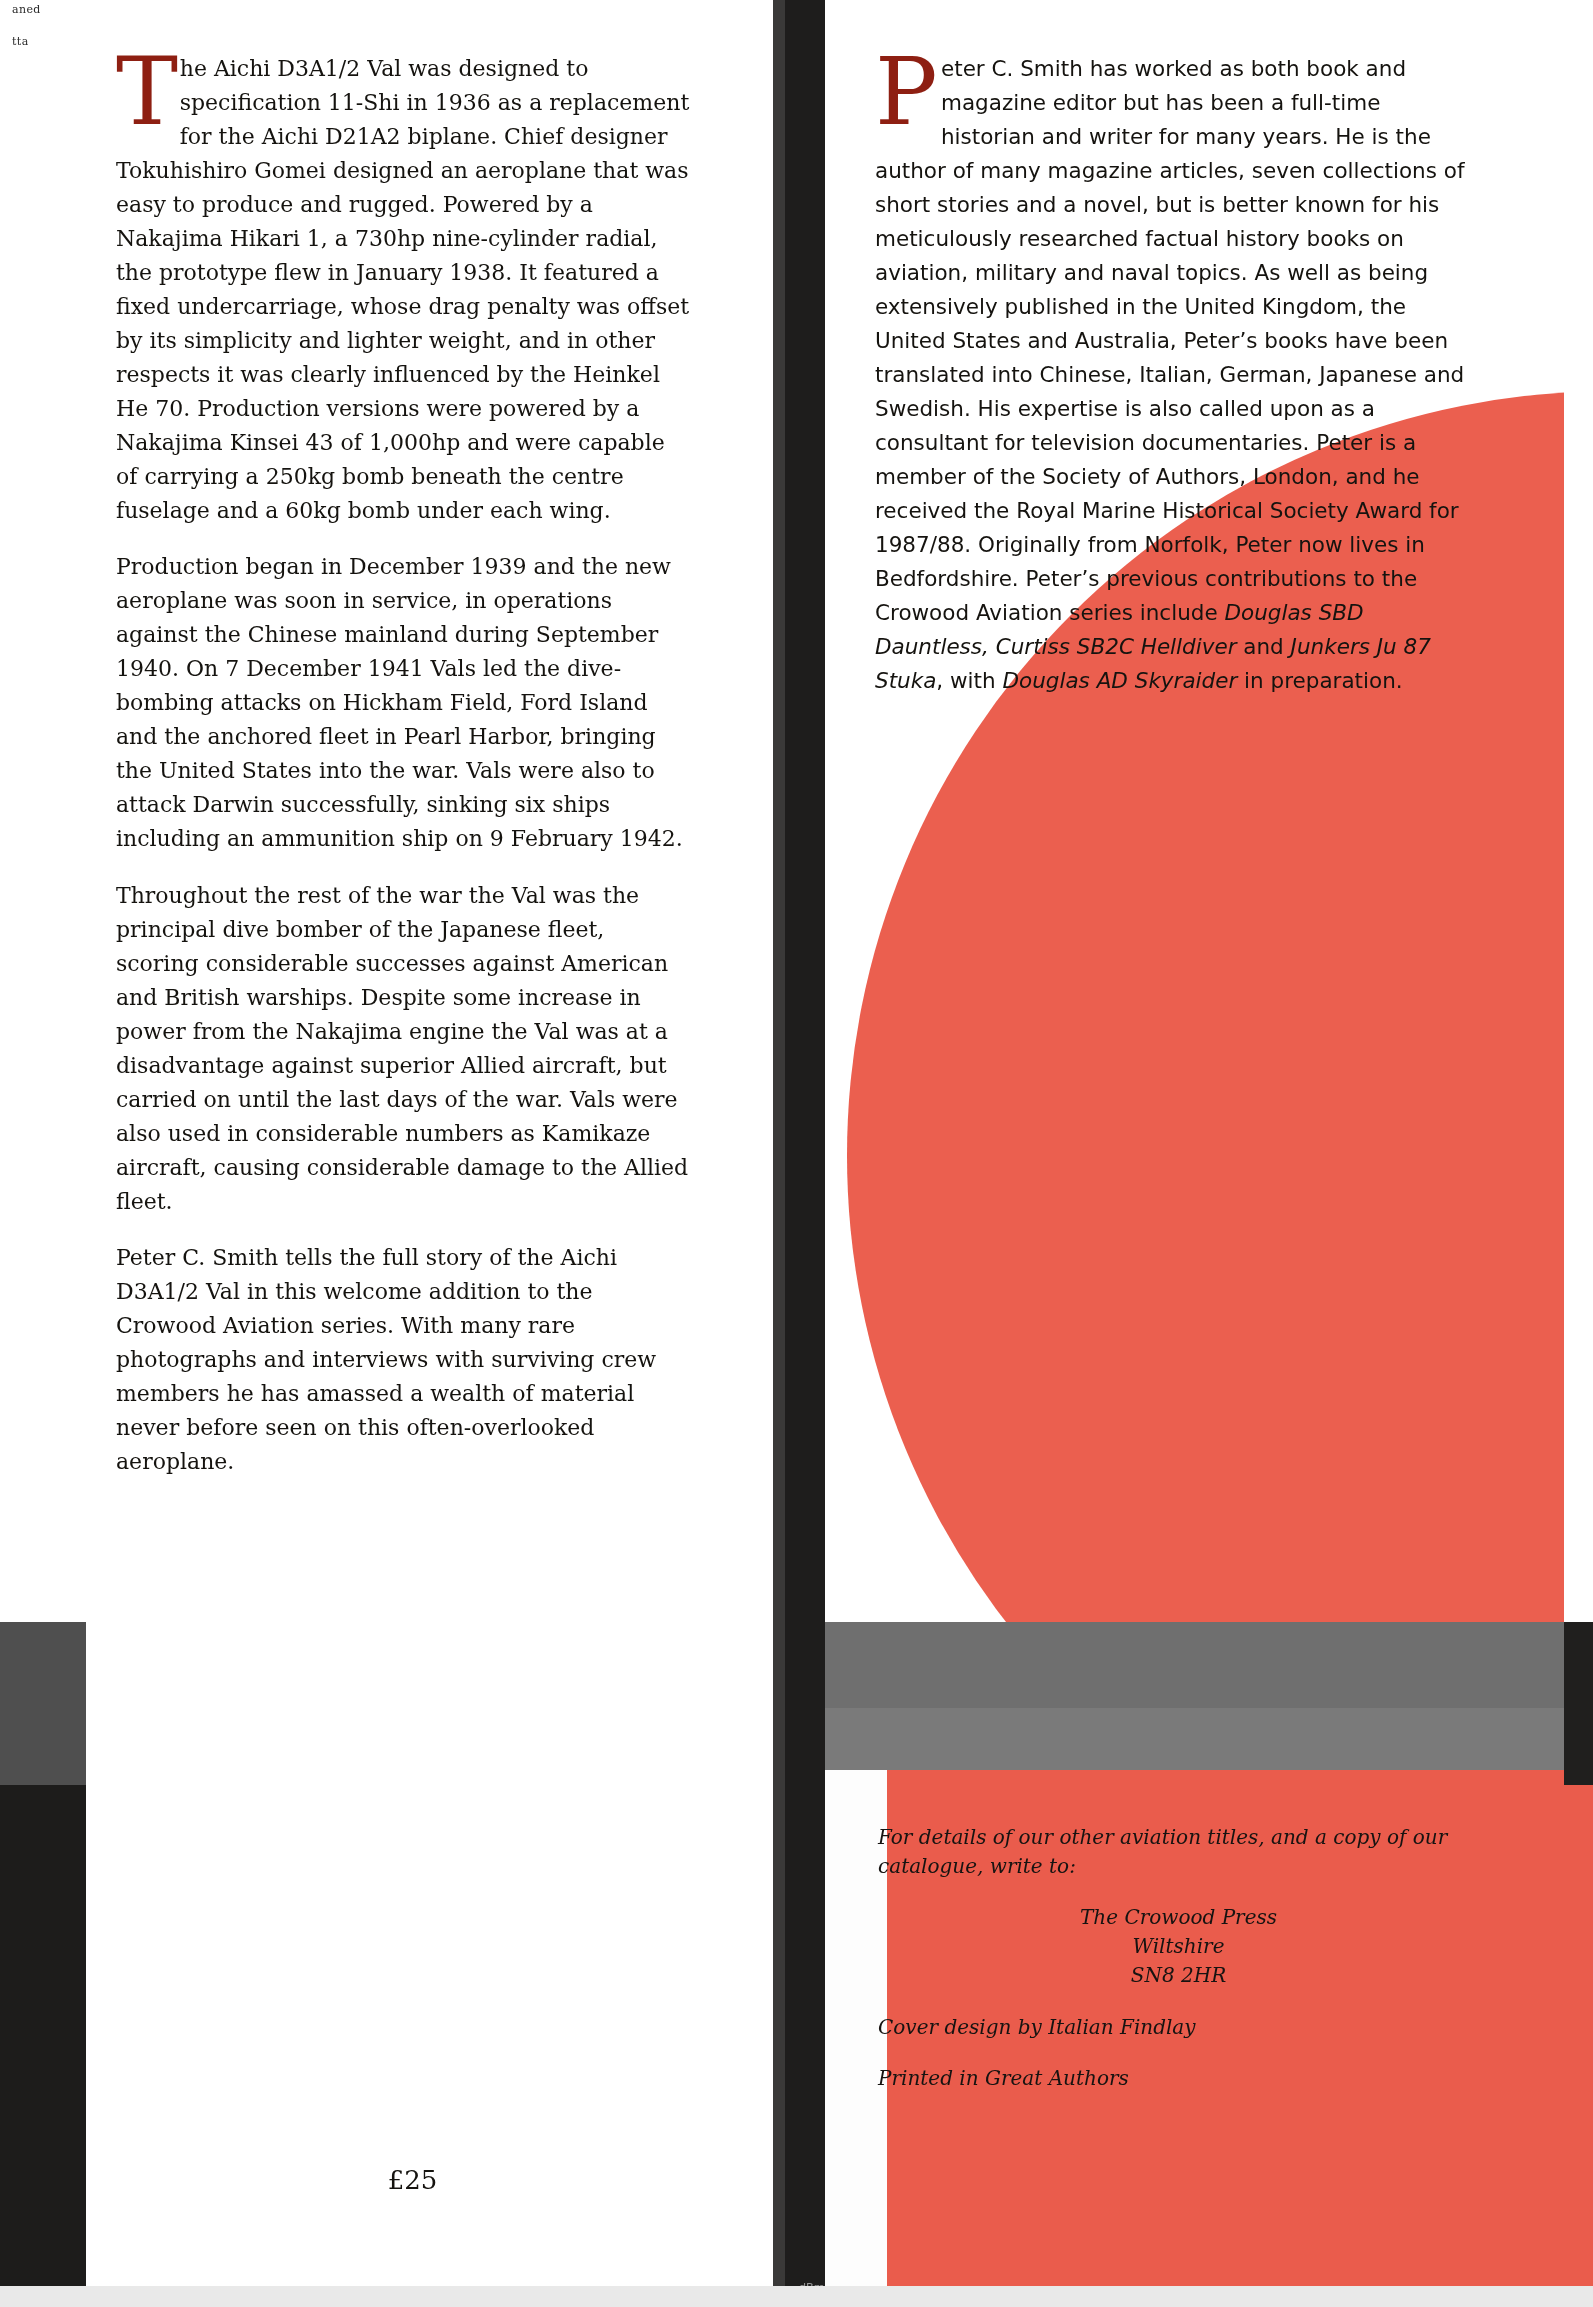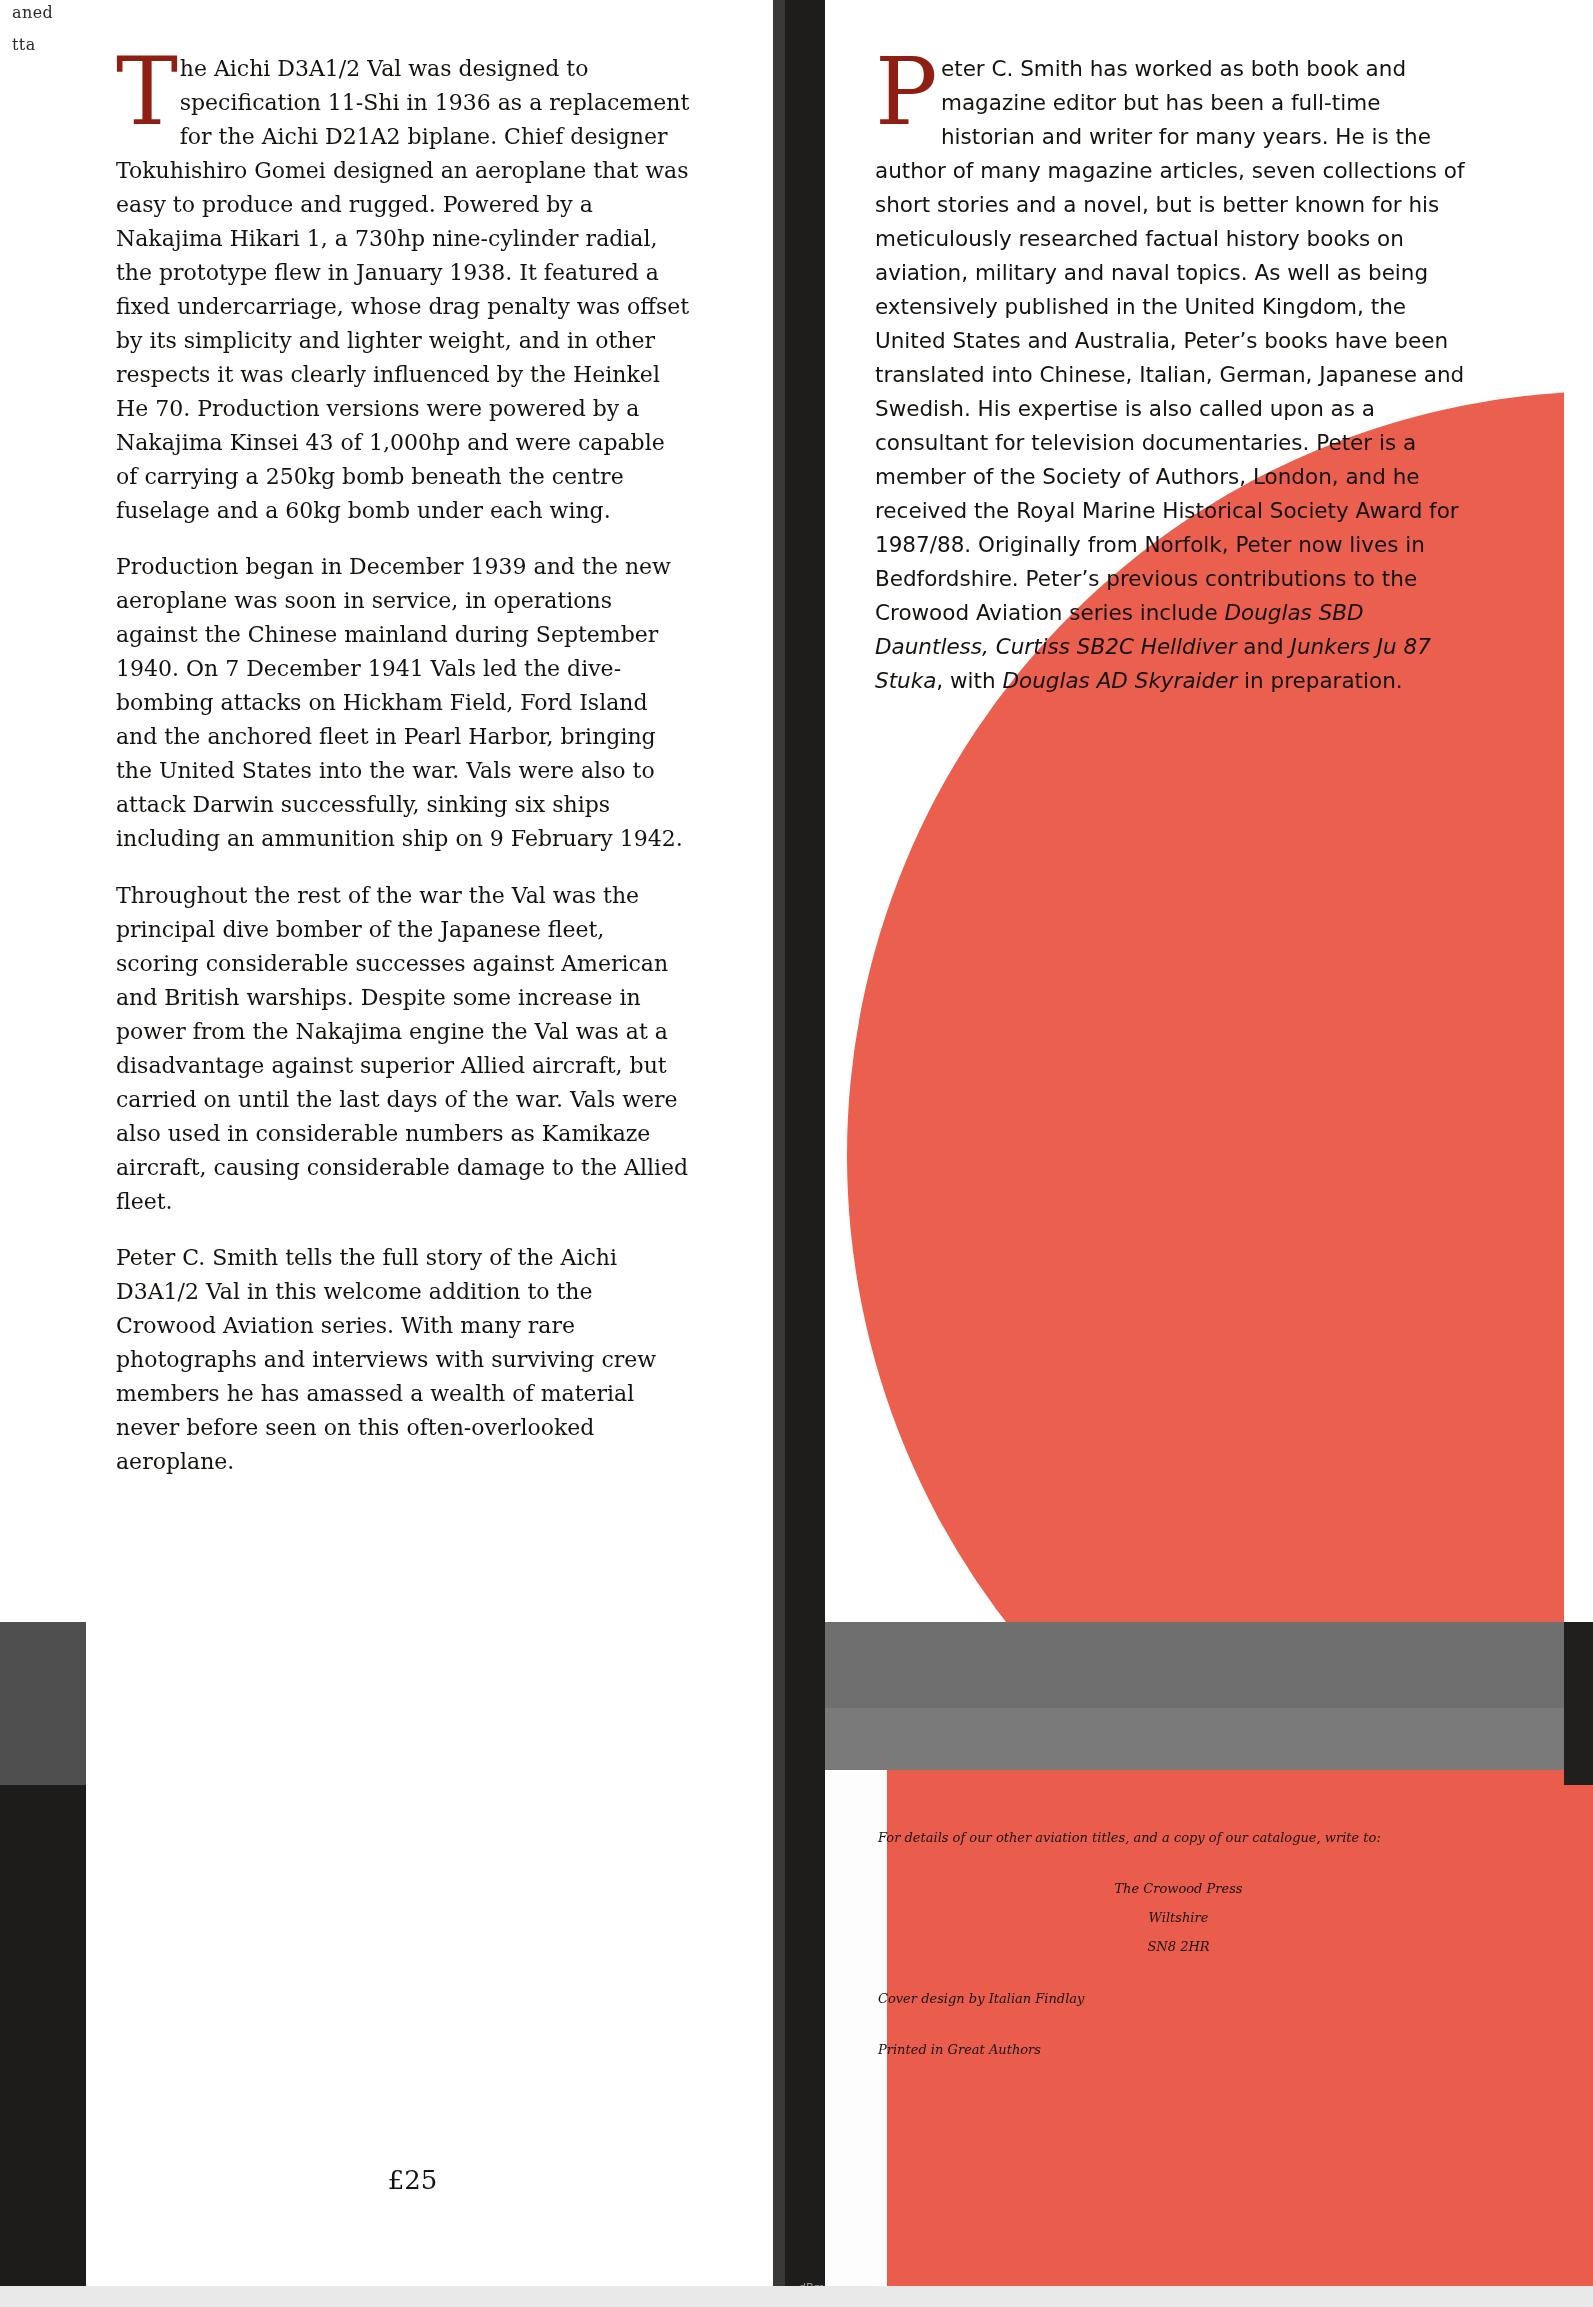--- a/index.html
+++ b/index.html
@@ -46,21 +46,21 @@
     position: absolute;
     left: 0; top: 1785px;
     width: 86px; height: 522px;
     background: #1d1c1b;
   }
 
   .scan-note {
     position: absolute;
     left: 12px;
     font-family: "DejaVu Serif", serif;
-    font-size: 16px;
+    font-size: 11px;
     color: #2b2b2b;
     letter-spacing: 0.4px;
   }
   .scan-note.one { top: 3.4px; }
   .scan-note.two { top: 35px; }
 
   
   .gutter {
     position: absolute;
     left: 773px; top: 0;
@@ -203,21 +203,21 @@
   }
   .it { font-style: italic; }
 
   .contact {
     position: absolute;
     left: 53px;
     top: 1823px;
     width: 601px;
     font-family: "DejaVu Serif", serif;
     font-style: italic;
-    font-size: 13px;
+    font-size: 20px;
     line-height: 29px;
     color: #161311;
     z-index: 5;
   }
   .contact p { margin: 0 0 22.3px 0; }
   .contact p.addr { margin-bottom: 22.3px; text-align: center; }
   .contact .line { display: block; }
 
   .faint-mark {
     position: absolute;

